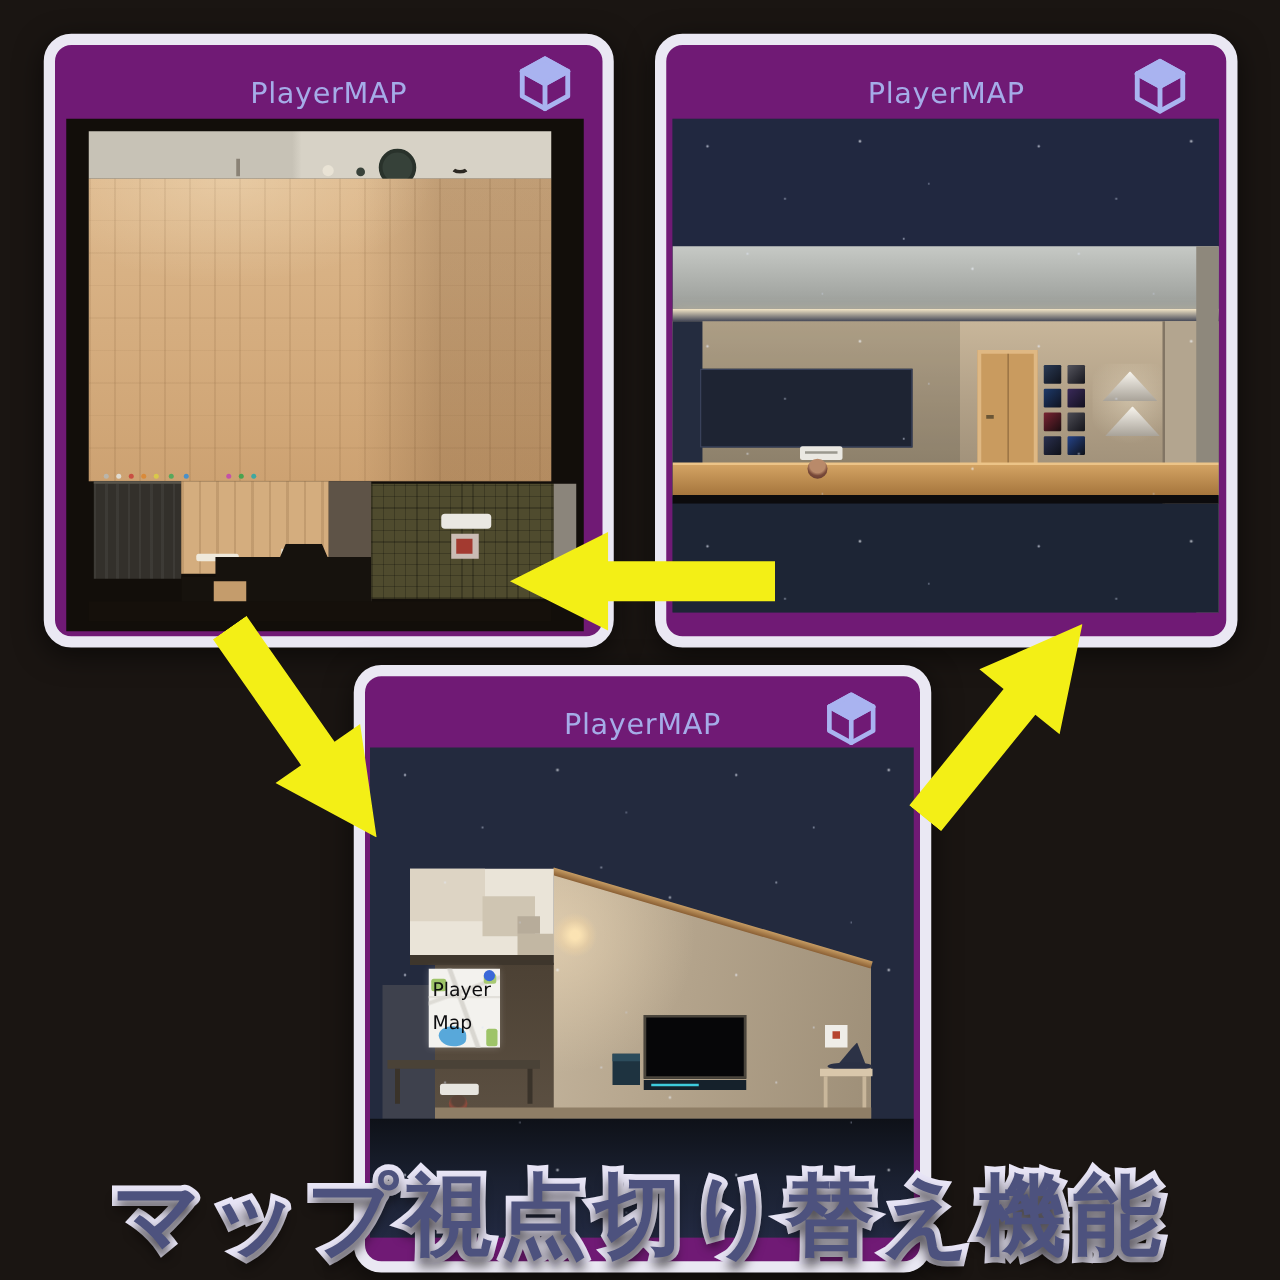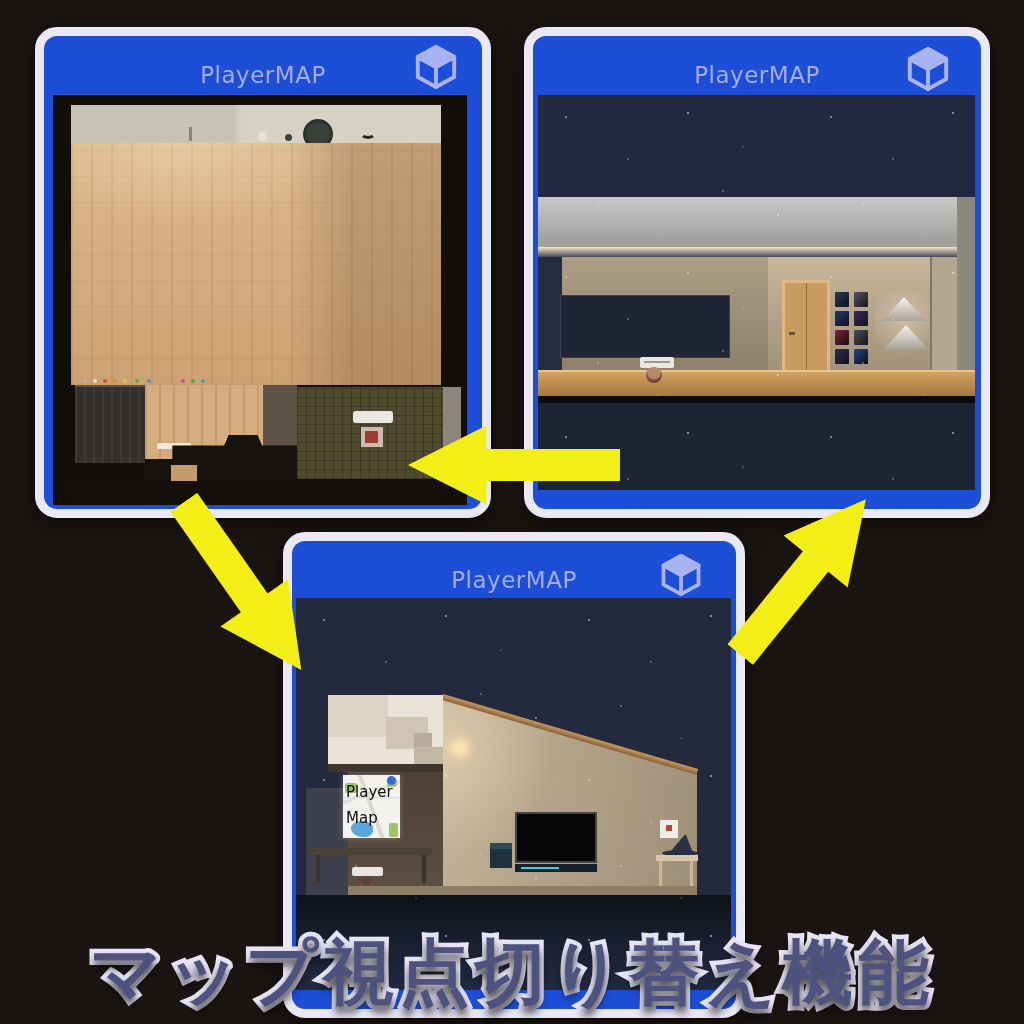--- a/index.html
+++ b/index.html
@@ -7,21 +7,21 @@
     width:1024px;height:1024px;position:relative;overflow:hidden;
     background:#1a1512;
     font-family:"DejaVu Sans","Liberation Sans",sans-serif;
   }
   .abs{position:absolute;}
 
   
   .panel{
     position:absolute;box-sizing:border-box;
     border:9px solid #eae8f3;border-radius:22px;
-    background:#1d4ed8;overflow:hidden;
+    background:#701a75;overflow:hidden;
     box-shadow:0 6px 22px rgba(0,0,0,.55);
   }
   #panel-1{left:35px;top:27px;width:456px;height:491px;}
   #panel-2{left:524px;top:27px;width:466px;height:491px;}
   #panel-3{left:283px;top:532px;width:462px;height:486px;}
   .panel-title{
     position:absolute;top:26px;left:0;right:0;text-align:center;
     color:#a5ace8;font-size:23px;letter-spacing:.5px;
   }
   .cube-btn{position:absolute;width:52px;height:52px;background:none;border:none;padding:0;cursor:pointer;}

